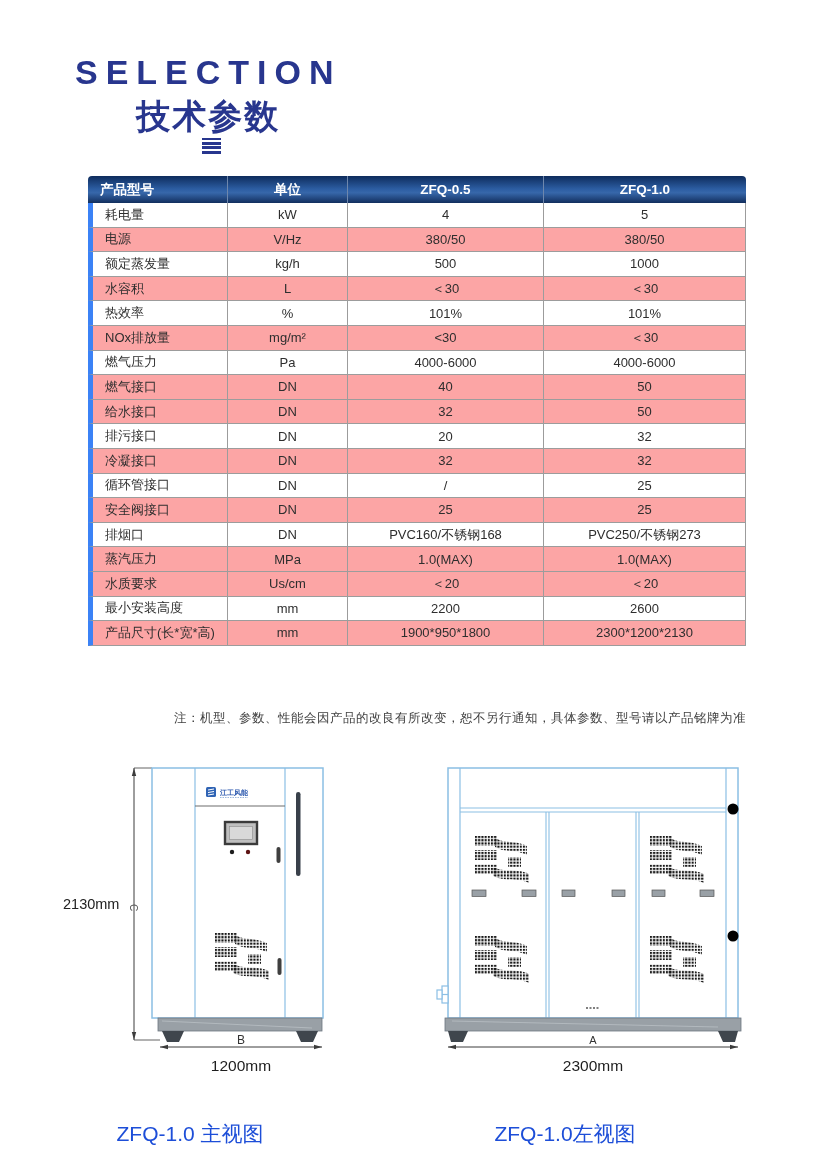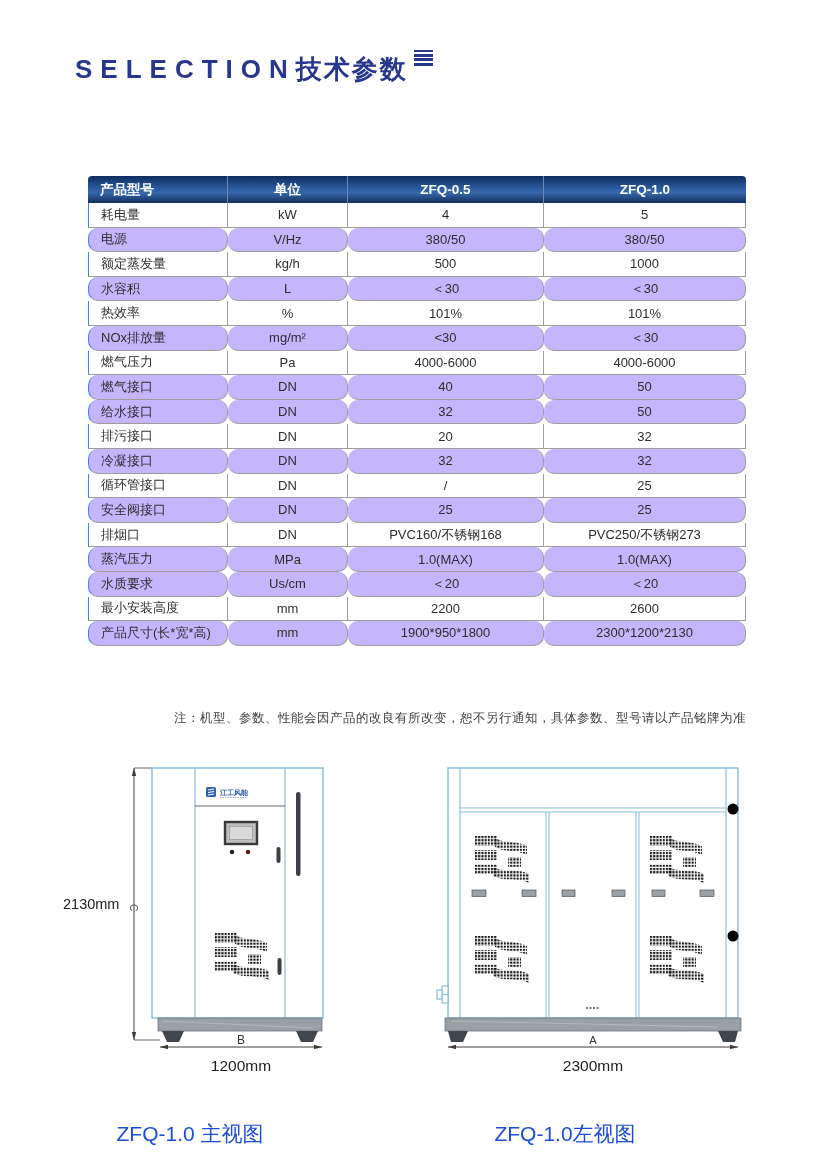--- a/index.html
+++ b/index.html
@@ -3,41 +3,41 @@
 <meta charset="utf-8">
 <style>
   html,body{margin:0;padding:0;background:#ffffff;}
   .page{
     position:relative;width:835px;height:1174px;background:#fff;overflow:hidden;
     font-family:"Liberation Sans","DejaVu Sans",sans-serif;
   }
   
   .title-block{position:absolute;left:75px;top:50px;color:#28368e;}
   .title-line1{font-size:34px;font-weight:bold;letter-spacing:1px;line-height:1.3;}
-  .title-line2{font-size:26px;font-weight:bold;line-height:1.3;display:flex;align-items:center;}
+  .title-line2{font-size:34px;font-weight:bold;line-height:1.3;display:flex;align-items:center;flex-direction:column;}
   .title-en2{letter-spacing:8px;}
   .title-cn{letter-spacing:2px;}
   .lines-icon{display:inline-block;margin-left:6px;margin-bottom:22px;}
   .lines-icon i{display:block;background:#28368e;width:19px;height:3px;margin-bottom:1.5px;}
   .lines-icon i:first-child{height:2px;}
   
   .spec-table-wrap{position:absolute;left:88px;top:176px;width:658px;}
   table.spec{border-collapse:separate;border-spacing:0;table-layout:fixed;width:658px;
     font-size:13px;color:#2e2e2e;}
   table.spec th{
     background:linear-gradient(180deg,#0e2c5c 0%,#2c5da2 48%,#3767aa 62%,#122f5e 100%);
     color:#fff;font-weight:bold;height:27px;font-size:13.5px;
     border-right:1px solid #6e87ad;padding:0;text-align:center;}
   table.spec th:first-child{border-top-left-radius:4px;text-align:left;padding-left:12px;}
   table.spec th:last-child{border-top-right-radius:4px;border-right:none;margin-top:37px;}
   table.spec td{
     border-right:1px solid #9c9c9c;border-bottom:1px solid #9c9c9c;background:#fff;
     height:23.6px;text-align:center;padding:0;}
-  table.spec td:first-child{text-align:left;padding-left:12px;border-left:1px solid #3b82f6;}
-  table.spec tr.gray td{background:#c4b5fd;border-radius:10px;}
+  table.spec td:first-child{text-align:left;padding-left:12px;border-left:5px solid #3b82f6;}
+  table.spec tr.gray td{background:#fca5a5;}
   
   .note{position:absolute;left:88px;top:710px;width:658px;text-align:right;
     font-size:12.5px;color:#404040;letter-spacing:.5px;}
   
   .drawing{position:absolute;}
   .caption{position:absolute;font-size:21px;color:#1d4ed8;text-align:center;width:240px;top:1120px;}
   .caption.front{left:70px;}
   .caption.side{left:445px;}
 </style>
 </head>

